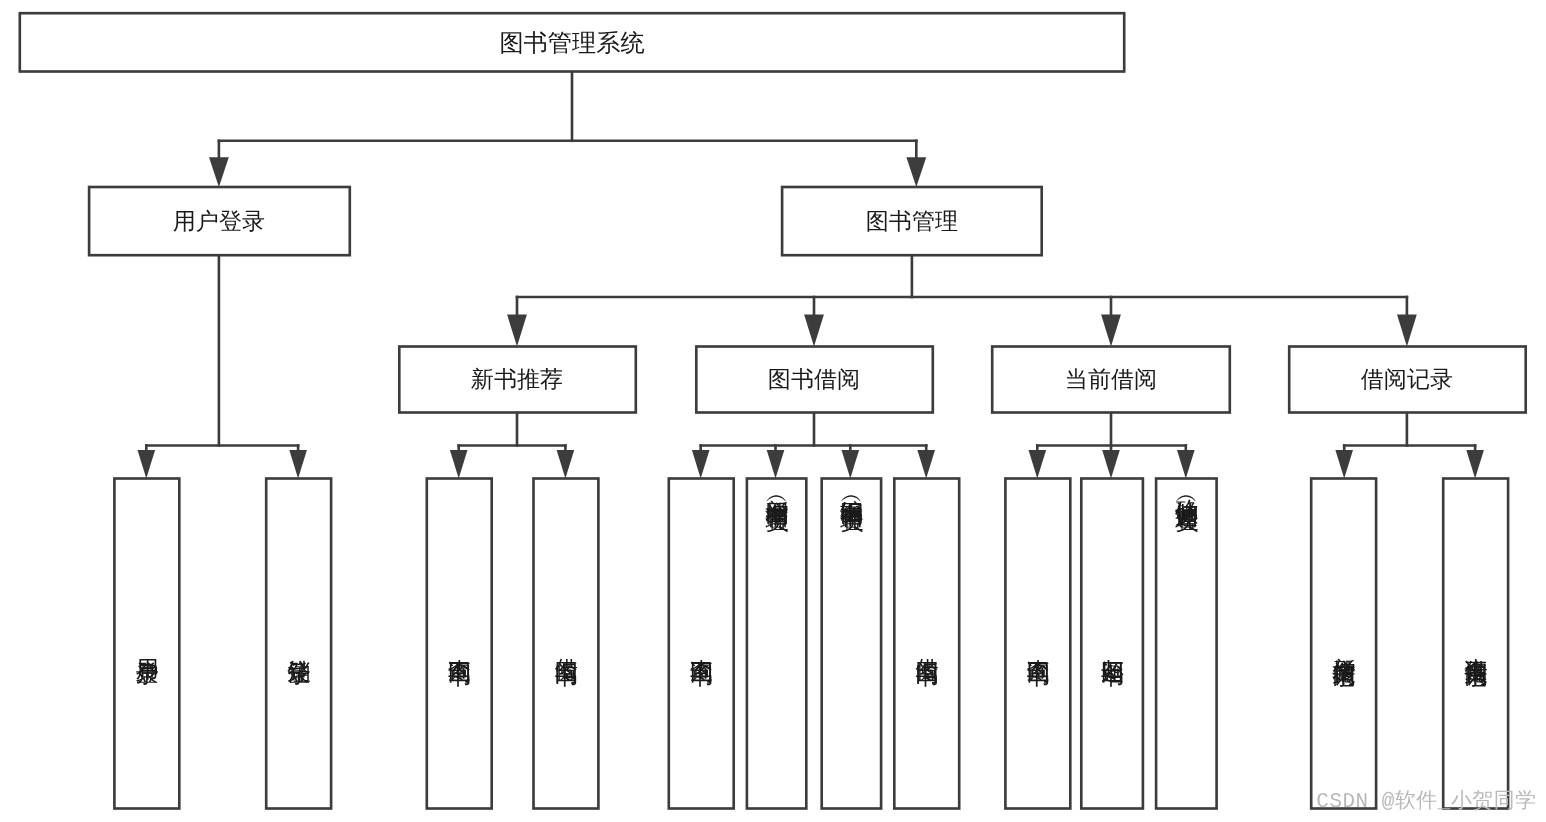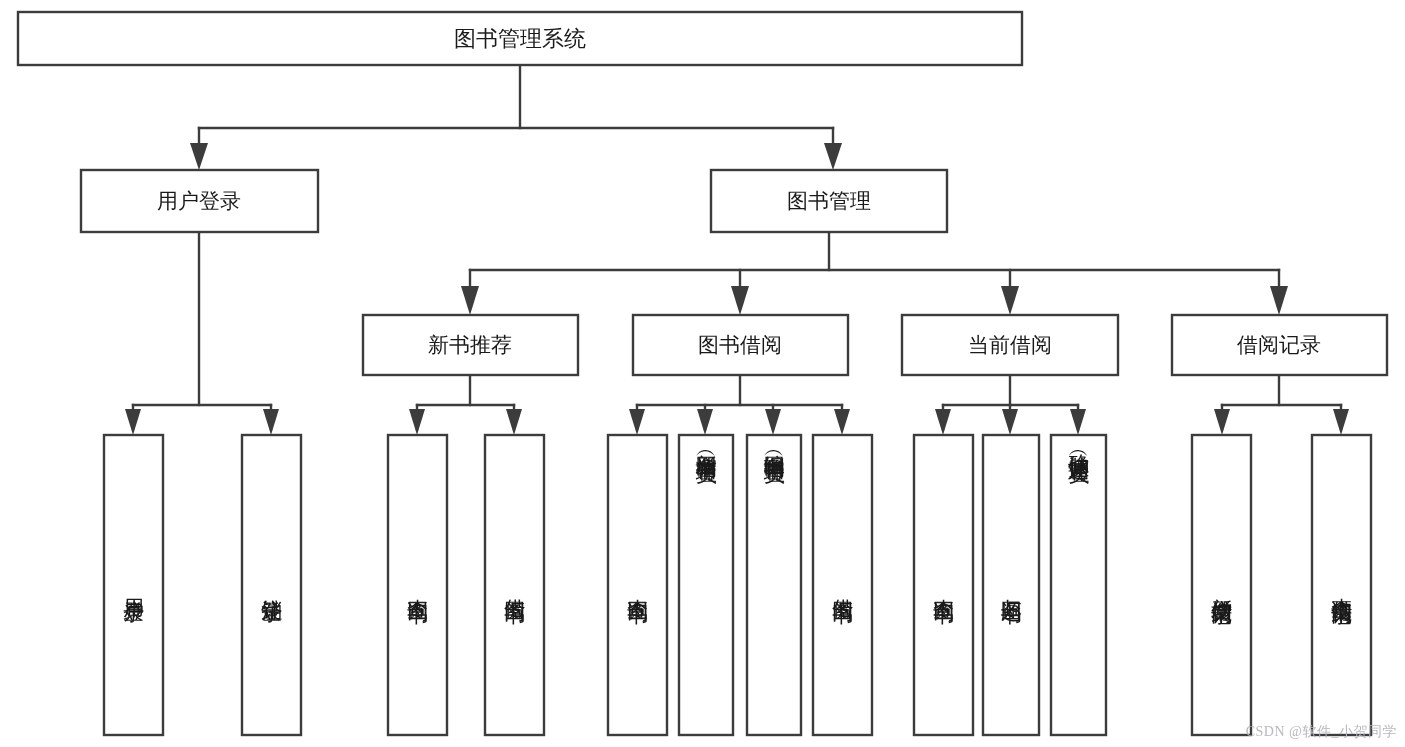--- a/index.html
+++ b/index.html
@@ -64,22 +64,22 @@
     line-height: 1.08;
     letter-spacing: 1.5px;
     color: #1a1a1a;
     white-space: nowrap;
     pointer-events: none;
   }
   #watermark {
     position: absolute;
     right: 8px;
     bottom: 6px;
-    font-family: Liberation Serif, serif;
-    font-size: 14px;
+    font-family: Liberation Mono, monospace;
+    font-size: 19px;
     color: #b9b9bd;
     letter-spacing: 0.5px;
     user-select: none;
   }
 </style>
 </head>
 <body>
 
 <div id="diagram-root">
 

